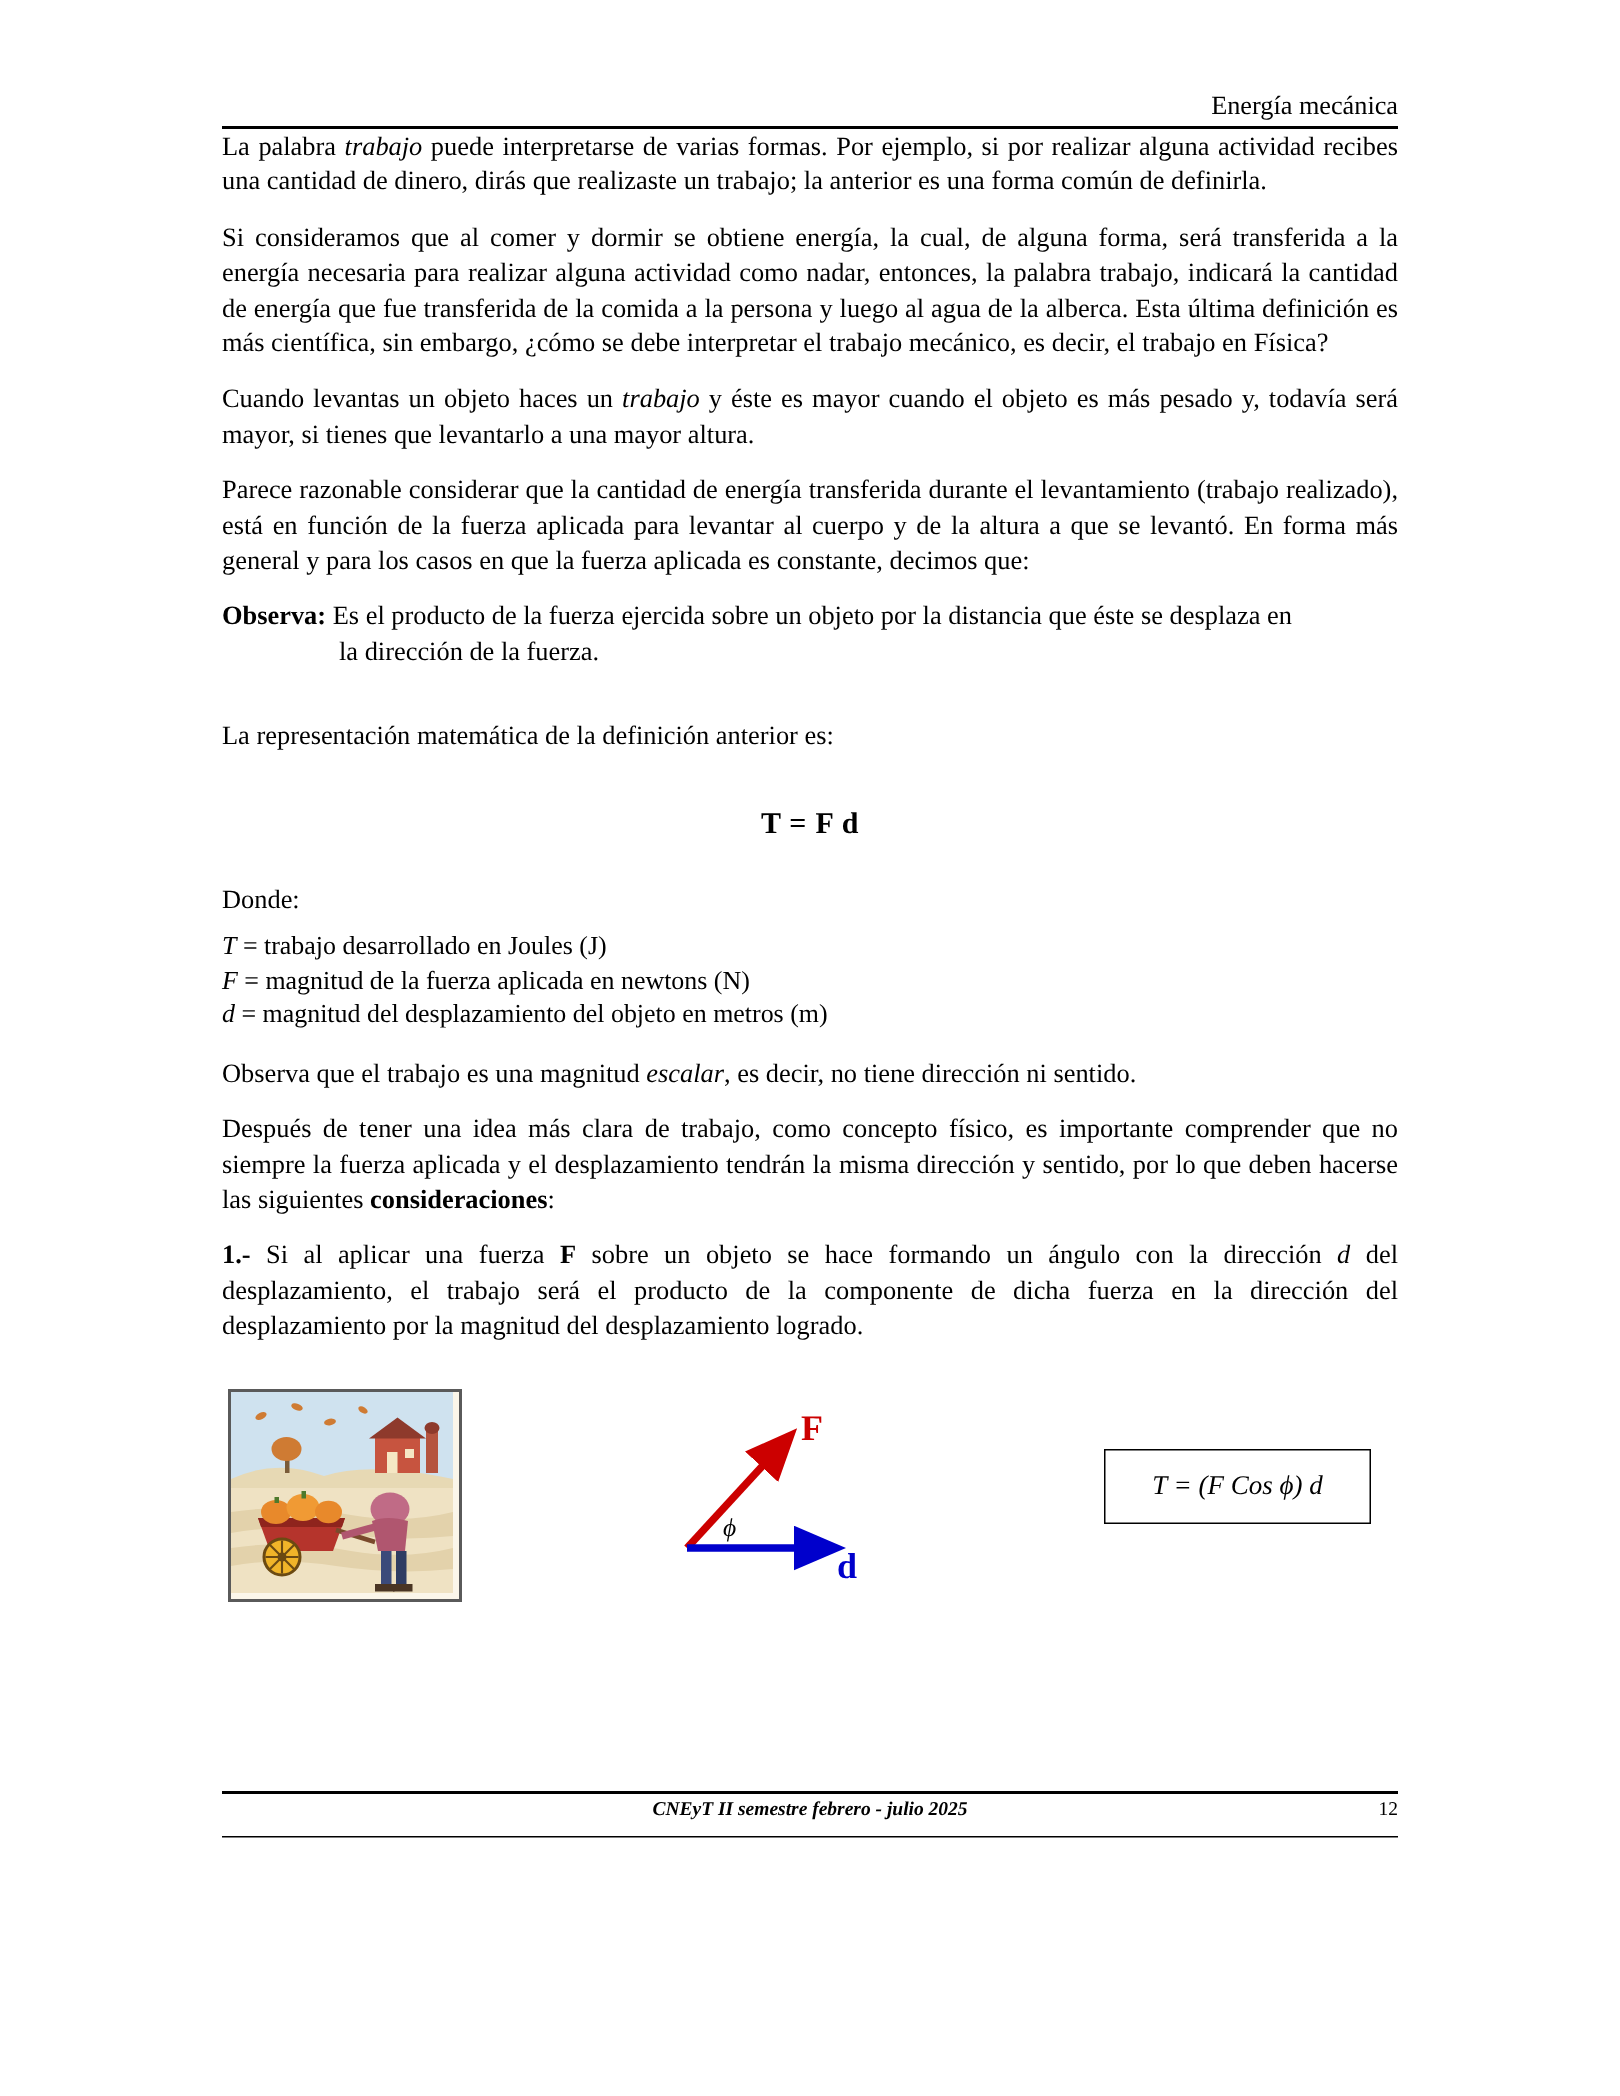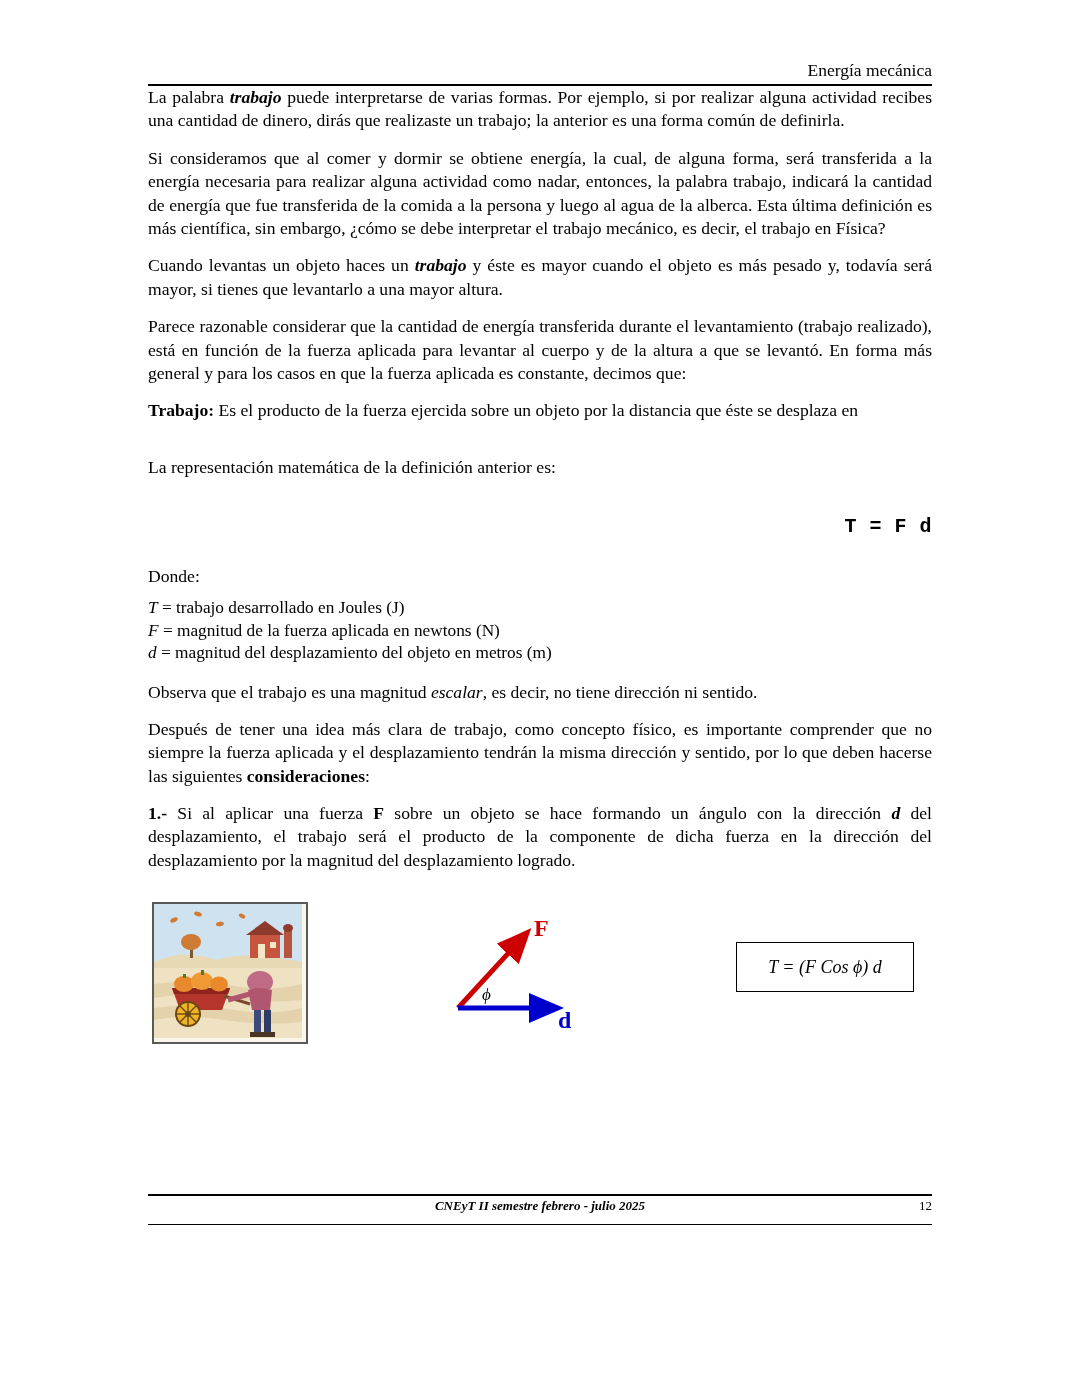--- a/index.html
+++ b/index.html
@@ -49,21 +49,21 @@
     line-height: 1.2;
   }
   p.para {
     font-size: 17.6px;
     line-height: 1.33;
     margin: 0 0 14px 0;
     text-align: justify;
   }
   p.para.nojust { text-align: left; }
   .bold { font-weight: bold; }
-  .bolditalic { font-weight: bold; font-style: italic; }
+  .bolditalic { font-weight: normal; font-style: italic; }
   .italic { font-style: italic; }
 
   .lead-bold {
     font-weight: bold;
     font-size: 17.6px;
     margin: 0 0 13px 0;
   }
   
   .definition {
     font-size: 17.6px;
@@ -73,26 +73,25 @@
   }
   .definition .defbody {
     display: block;
     text-indent: 0;
   }
   .definition .line2 {
     display: block;
     padding-left: 78px;
   }
   .formula {
-    text-align: right;
+    text-align: center;
     font-size: 20px;
     font-weight: bold;
     margin: 36px 0 28px 0;
     letter-spacing: 0.5px;
-    font-family: Liberation Mono, monospace;
   }
   .donde {
     font-size: 17.6px;
     margin: 0 0 10px 0;
   }
   .varlist {
     font-size: 17.3px;
     line-height: 1.30;
     margin: 0 0 16px 0;
   }
@@ -184,21 +183,22 @@
     <p class="para"><span>La palabra </span><span class="bolditalic">trabajo</span><span> puede interpretarse de varias formas. Por ejemplo, si por realizar alguna actividad recibes una cantidad de dinero, dirás que realizaste un trabajo; la anterior es una forma común de definirla.</span></p>
 
     <p class="para">Si consideramos que al comer y dormir se obtiene energía, la cual, de alguna forma, será transferida a la energía necesaria para realizar alguna actividad como nadar, entonces, la palabra trabajo, indicará la cantidad de energía que fue transferida de la comida a la persona y luego al agua de la alberca. Esta última definición es más científica, sin embargo, ¿cómo se debe interpretar el trabajo mecánico, es decir, el trabajo en Física?</p>
 
 
     <p class="para"><span>Cuando levantas un objeto haces un </span><span class="bolditalic">trabajo</span><span> y éste es mayor cuando el objeto es más pesado y, todavía será mayor, si tienes que levantarlo a una mayor altura.</span></p>
 
     <p class="para">Parece razonable considerar que la cantidad de energía transferida durante el levantamiento (trabajo realizado), está en función de la fuerza aplicada para levantar al cuerpo y de la altura a que se levantó. En forma más general y para los casos en que la fuerza aplicada es constante, decimos que:</p>
 
     <div class="definition">
-      <span class="defbody"><span class="bold">Trabajo:</span><span> Es el producto de la fuerza ejercida sobre un objeto por la distancia que éste se desplaza en</span></span>
+      <span class="defbody"><span class="bold">Observa:</span><span> Es el producto de la fuerza ejercida sobre un objeto por la distancia que éste se desplaza en</span></span>
+      <span class="line2">la dirección de la fuerza.</span>
     </div>
 
     <p class="para nojust" style="margin-top:33px">La representación matemática de la definición anterior es:</p>
 
     <div class="formula">T = F d</div>
 
     <div class="donde">Donde:</div>
 
     <div class="varlist">
       <div><span class="italic">T</span> = trabajo desarrollado en Joules (J)</div>

